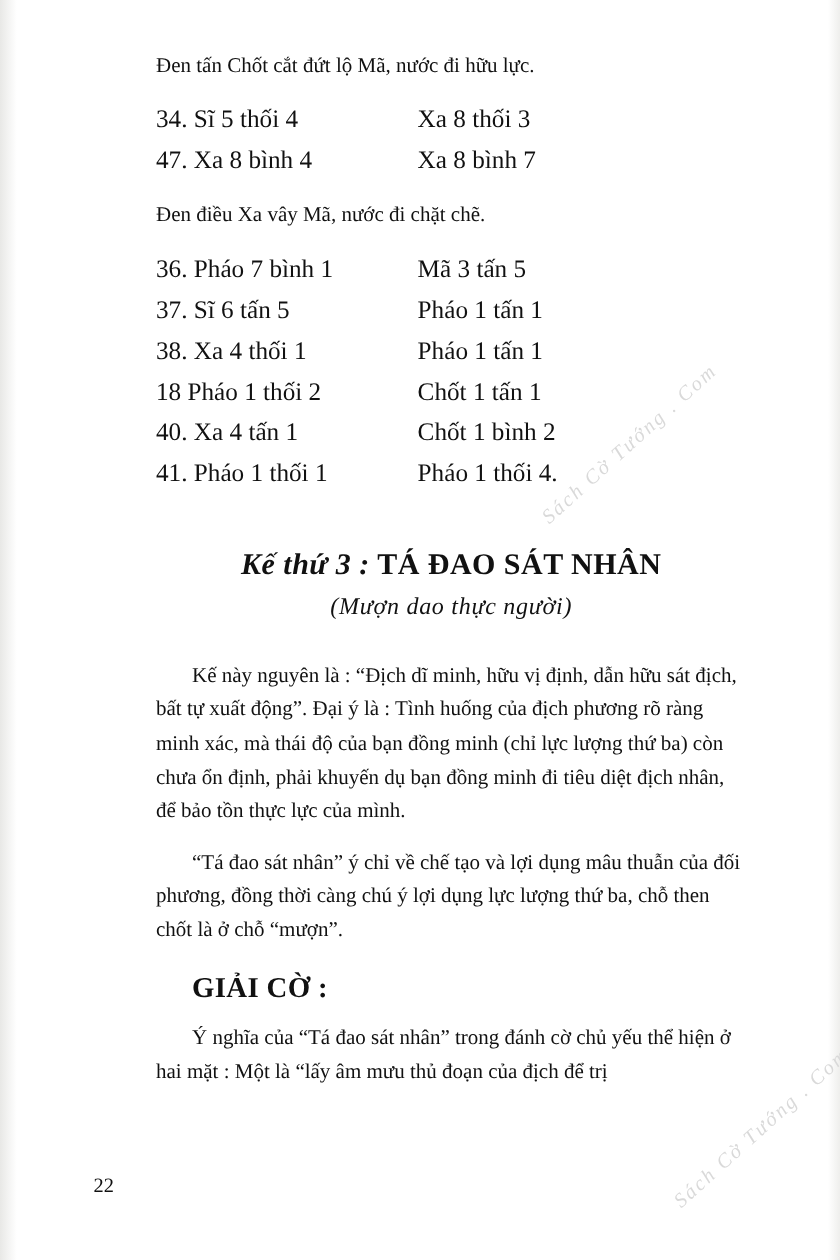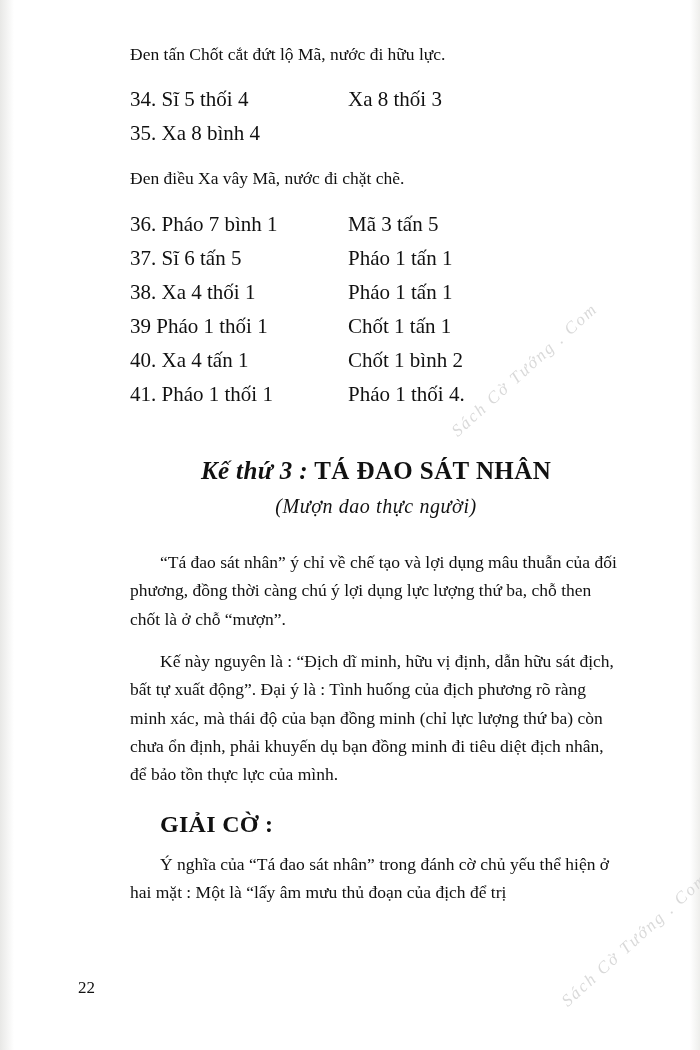--- a/index.html
+++ b/index.html
@@ -128,41 +128,42 @@
 <div class="page">
 
   <p class="para">Đen tấn Chốt cắt đứt lộ Mã, nước đi hữu lực.</p>
 
   <div class="moves">
     <div class="move-row">
       <span class="move-col-left">34. Sĩ 5 thối 4</span>
       <span class="move-col-right">Xa 8 thối 3</span>
     </div>
     <div class="move-row">
-      <span class="move-col-left">35. Xa 8 bình 4</span>
+      <span class="move-col-left">47. Xa 8 bình 4</span>
+      <span class="move-col-right">Xa 8 bình 7</span>
     </div>
   </div>
 
   <p class="para">Đen điều Xa vây Mã, nước đi chặt chẽ.</p>
 
   <div class="moves">
     <div class="move-row">
       <span class="move-col-left">36. Pháo 7 bình 1</span>
       <span class="move-col-right">Mã 3 tấn 5</span>
     </div>
     <div class="move-row">
       <span class="move-col-left">37. Sĩ 6 tấn 5</span>
       <span class="move-col-right">Pháo 1 tấn 1</span>
     </div>
     <div class="move-row">
       <span class="move-col-left">38. Xa 4 thối 1</span>
       <span class="move-col-right">Pháo 1 tấn 1</span>
     </div>
     <div class="move-row">
-      <span class="move-col-left">39 Pháo 1 thối 1</span>
+      <span class="move-col-left">18 Pháo 1 thối 2</span>
       <span class="move-col-right">Chốt 1 tấn 1</span>
     </div>
     <div class="move-row">
       <span class="move-col-left">40. Xa 4 tấn 1</span>
       <span class="move-col-right">Chốt 1 bình 2</span>
     </div>
     <div class="move-row">
       <span class="move-col-left">41. Pháo 1 thối 1</span>
       <span class="move-col-right">Pháo 1 thối 4.</span>
     </div>
@@ -170,22 +171,22 @@
 
 
   <div class="chapter-block">
     <div class="chapter-title">
       <span class="ital">Kế thứ 3 :</span>
       <span>TÁ ĐAO SÁT NHÂN</span>
     </div>
     <div class="chapter-sub">(Mượn dao thực người)</div>
   </div>
 
+  <p class="para indent">Kế này nguyên là : “Địch dĩ minh, hữu vị định, dẫn hữu sát địch, bất tự xuất động”. Đại ý là : Tình huống của địch phương rõ ràng minh xác, mà thái độ của bạn đồng minh (chỉ lực lượng thứ ba) còn chưa ổn định, phải khuyến dụ bạn đồng minh đi tiêu diệt địch nhân, để bảo tồn thực lực của mình.</p>
   <p class="para indent">“Tá đao sát nhân” ý chỉ về chế tạo và lợi dụng mâu thuẫn của đối phương, đồng thời càng chú ý lợi dụng lực lượng thứ ba, chỗ then chốt là ở chỗ “mượn”.</p>
-  <p class="para indent">Kế này nguyên là : “Địch dĩ minh, hữu vị định, dẫn hữu sát địch, bất tự xuất động”. Đại ý là : Tình huống của địch phương rõ ràng minh xác, mà thái độ của bạn đồng minh (chỉ lực lượng thứ ba) còn chưa ổn định, phải khuyến dụ bạn đồng minh đi tiêu diệt địch nhân, để bảo tồn thực lực của mình.</p>
 
   <div class="section-head">GIẢI CỜ :</div>
 
   <p class="para indent">Ý nghĩa của “Tá đao sát nhân” trong đánh cờ chủ yếu thể hiện ở hai mặt : Một là “lấy âm mưu thủ đoạn của địch để trị</p>
 
   <div class="page-number">22</div>
 </div>
 
 <div class="wm wm-1">Sách Cờ Tướng . Com</div>
 <div class="wm wm-2">Sách Cờ Tướng . Com</div>

